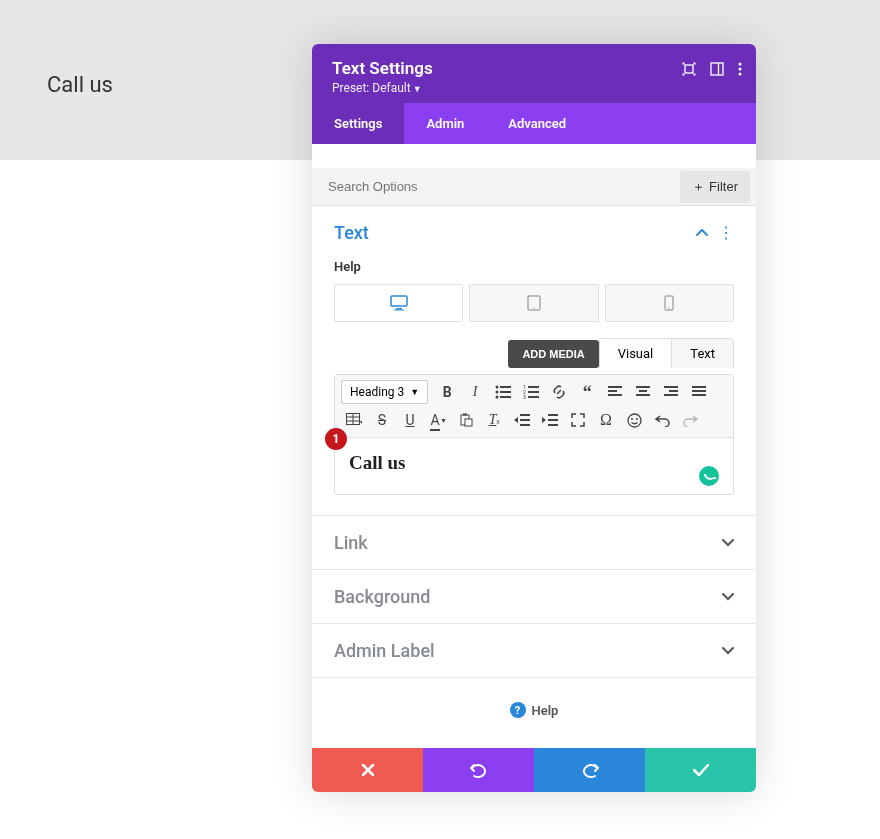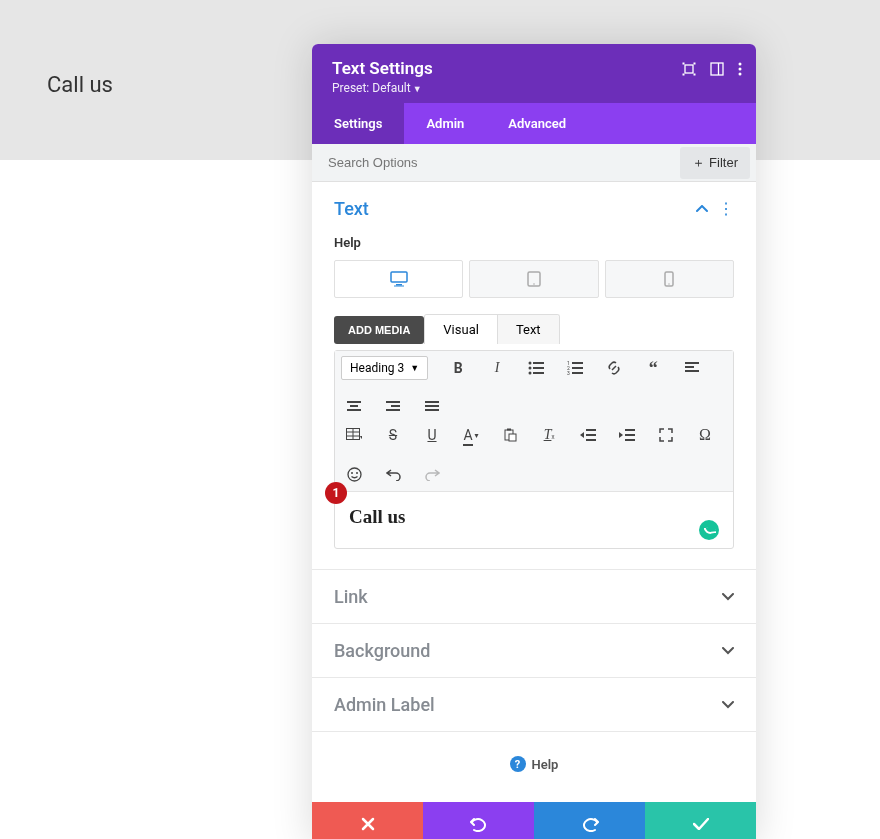--- a/index.html
+++ b/index.html
@@ -12,50 +12,50 @@
 .modal-title { font-size: 17px; font-weight: 600; }
 .modal-preset { font-size: 12px; opacity: 0.9; margin-top: 3px; }
 .modal-preset-caret { font-size: 9px; margin-left: 2px; }
 .header-icons { position: absolute; right: 14px; top: 18px; display: flex; gap: 14px; }
 .header-icons span { cursor: pointer; }
 
 .tabs { background: #8b3ff0; display: flex; }
 .tab { padding: 13px 22px; color: #fff; font-size: 13px; font-weight: 600; cursor: pointer; }
 .tab.active { background: #6c2eb9; }
 
-.search-row { display: flex; align-items: center; background: #f1f3f4; border-bottom: 1px solid #e0e0e0; }
+.search-row { display: flex; align-items: center; background: #f1f3f4; border-bottom: 1px solid #e0e0e0; margin-top: 24px; }
 .search-input { flex: 1; border: none; background: transparent; padding: 11px 16px; font-size: 13px; color: #999; outline: none; }
 .filter-btn { display: flex; align-items: center; gap: 4px; background: #e4e6e8; border: none; padding: 7px 12px; margin-right: 6px; border-radius: 3px; font-size: 13px; cursor: pointer; color: #333; }
 
 .section { border-bottom: 1px solid #e8e8e8; }
 .section-header { display: flex; align-items: center; justify-content: space-between; padding: 16px 22px; cursor: pointer; }
 .section-title { font-size: 18px; font-weight: 500; color: #868b92; }
 .section-title.open { color: #2b87da; }
 .section-icons { display: flex; gap: 10px; color: #2b87da; align-items: center; }
 .caret-up, .caret-down { display: inline-block; }
 .dots-v { color: #2b87da; font-size: 16px; line-height: 1; }
 
 .body-area { padding: 0 22px 20px; }
 .body-label { font-size: 13px; font-weight: 600; color: #333; margin-bottom: 10px; }
 .device-tabs { display: flex; gap: 6px; margin-bottom: 16px; }
 .device-tab { flex: 1; border: 1px solid #e0e0e0; background: #f6f7f8; height: 38px; display: flex; align-items: center; justify-content: center; cursor: pointer; color: #aaa; border-radius: 2px; }
 .device-tab.active { background: #fff; color: #2b87da; }
 
-.editor-top { display: flex; justify-content: flex-start; align-items: flex-end; margin-bottom: 6px; }
+.editor-top { display: flex; justify-content: flex-end; align-items: flex-end; margin-bottom: 6px; }
 .add-media { background: #4a4a4a; color: #fff; border: none; padding: 8px 14px; font-size: 11px; font-weight: 700; border-radius: 3px; cursor: pointer; }
 .vt-tabs { display: flex; border: 1px solid #ddd; border-bottom: none; border-radius: 3px 3px 0 0; overflow: hidden; }
 .vt-tab { padding: 7px 18px; font-size: 13px; background: #f6f6f6; cursor: pointer; border-left: 1px solid #ddd; }
 .vt-tab:first-child { border-left: none; }
 .vt-tab.active { background: #fff; }
 
 .editor { border: 1px solid #ddd; border-radius: 3px; }
 .toolbar { background: #f6f7f8; border-bottom: 1px solid #e3e3e3; padding: 4px 6px; display: flex; flex-wrap: wrap; align-items: center; gap: 2px; }
 .toolbar .sel { border: 1px solid #ccc; background: #fff; padding: 4px 8px; font-size: 12px; display: flex; align-items: center; gap: 6px; border-radius: 2px; cursor: pointer; margin-right: 4px; }
 .tb-btn { width: 26px; height: 26px; display: flex; align-items: center; justify-content: center; cursor: pointer; color: #444; font-size: 14px; border-radius: 2px; }
-.toolbar-row { display: flex; flex-wrap: wrap; align-items: center; gap: 13px; width: 100%; }
+.toolbar-row { display: flex; flex-wrap: wrap; align-items: center; gap: 2px; width: 100%; }
 
 .editor-content { position: relative; min-height: 56px; padding: 14px 14px 18px; }
 .editor-content .heading { font-family: Georgia, 'Times New Roman', serif; font-size: 19px; font-weight: 700; color: #222; }
 
 .annot-badge { position: absolute; left: -10px; top: -10px; width: 22px; height: 22px; background: #c4161c; color: #fff; border-radius: 50%; display: flex; align-items: center; justify-content: center; font-size: 12px; font-weight: 700; }
 .gram-badge { position: absolute; right: 14px; bottom: 8px; width: 20px; height: 20px; background: #15c39a; border-radius: 50%; }
 .gram-badge::after { content: ""; position: absolute; left: 5px; top: 7px; width: 10px; height: 5px; border: 2px solid #fff; border-top: none; border-right: none; border-radius: 0 0 0 8px; transform: rotate(-8deg); }
 
 .help { text-align: center; padding: 24px 0 30px; display: flex; align-items: center; justify-content: center; gap: 6px; font-size: 13px; font-weight: 600; color: #555; }
 .help-icon { width: 16px; height: 16px; background: #2b87da; color: #fff; border-radius: 50%; display: inline-flex; align-items: center; justify-content: center; font-size: 11px; font-weight: 700; }

